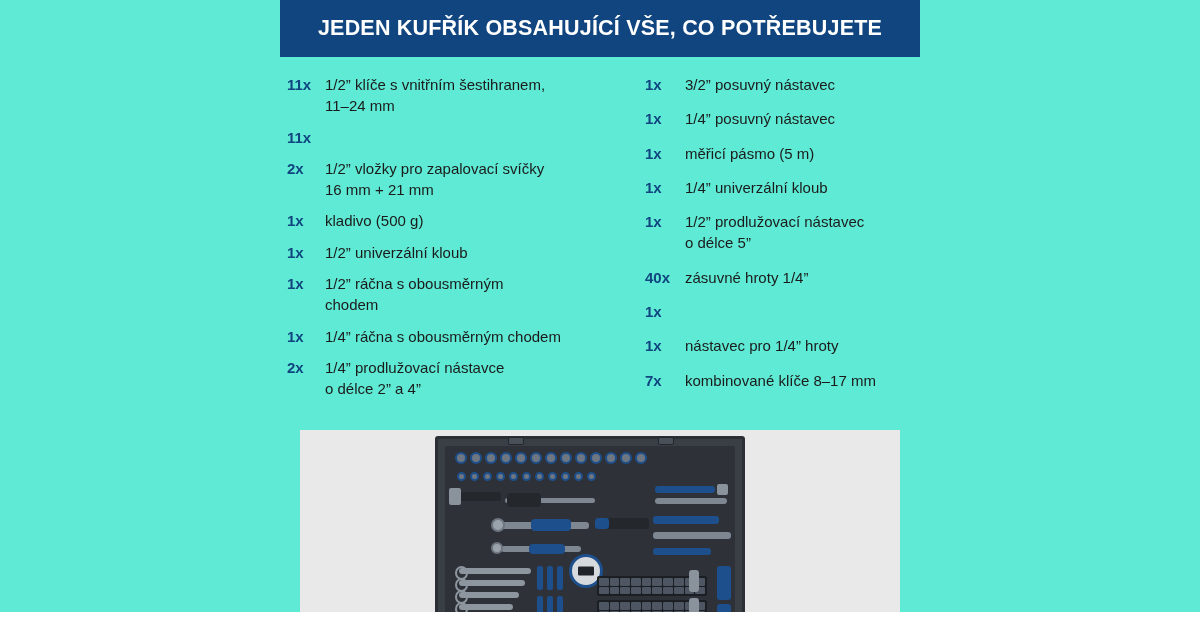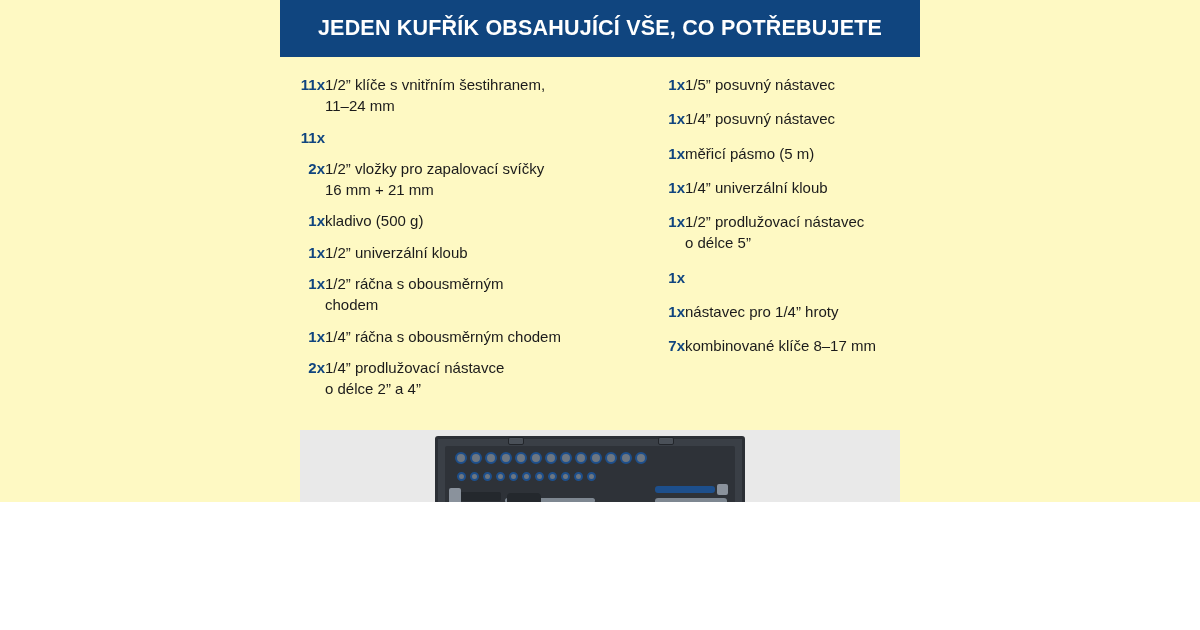--- a/index.html
+++ b/index.html
@@ -7,22 +7,22 @@
     margin: 0;
     padding: 0;
     width: 1200px;
     height: 630px;
     background: #ffffff;
     font-family: "Liberation Sans", sans-serif;
   }
   #page {
     position: relative;
     width: 1200px;
-    height: 502px;
-    background: #fef9c3;
+    height: 612px;
+    background: #5eead4;
     overflow: hidden;
   }
 
   
   .header-band {
     position: absolute;
     left: 280px;
     top: 0;
     width: 640px;
     height: 57px;
@@ -62,21 +62,21 @@
     align-items: flex-start;
     margin-bottom: 10px;
   }
   .qty {
     color: #10457f;
     font-weight: bold;
     font-size: 15px;
     line-height: 1.42;
     width: 38px;
     flex: 0 0 38px;
-    text-align: right;
+    text-align: left;
     white-space: nowrap;
   }
   .desc {
     color: #1b1b1b;
     font-size: 15px;
     line-height: 1.42;
     white-space: pre-line;
   }
   .column.right .qty { width: 40px; flex: 0 0 40px; }
   .column.right .row { margin-bottom: 13px; }
@@ -220,38 +220,42 @@
       <div class="row">
         <span class="qty">2x</span>
         <span class="desc">1/4” prodlužovací nástavce
 o délce 2” a 4”</span>
       </div>
     </div>
 
     <div class="column right">
       <div class="row">
         <span class="qty">1x</span>
-        <span class="desc">1/5” posuvný nástavec</span>
+        <span class="desc">3/2” posuvný nástavec</span>
       </div>
       <div class="row">
         <span class="qty">1x</span>
         <span class="desc">1/4” posuvný nástavec</span>
       </div>
       <div class="row">
         <span class="qty">1x</span>
         <span class="desc">měřicí pásmo (5 m)</span>
       </div>
       <div class="row">
         <span class="qty">1x</span>
         <span class="desc">1/4” univerzální kloub</span>
       </div>
       <div class="row">
         <span class="qty">1x</span>
         <span class="desc">1/2” prodlužovací nástavec
 o délce 5”</span>
+      </div>
+      <div class="row">
+        <span class="qty">40x</span>
+        <span class="desc">zásuvné hroty 1/4”</span>
       </div>
       <div class="row">
         <span class="qty">1x</span>
       </div>
       <div class="row">
         <span class="qty">1x</span>
         <span class="desc">nástavec pro 1/4” hroty</span>
       </div>
       <div class="row">
         <span class="qty">7x</span>

